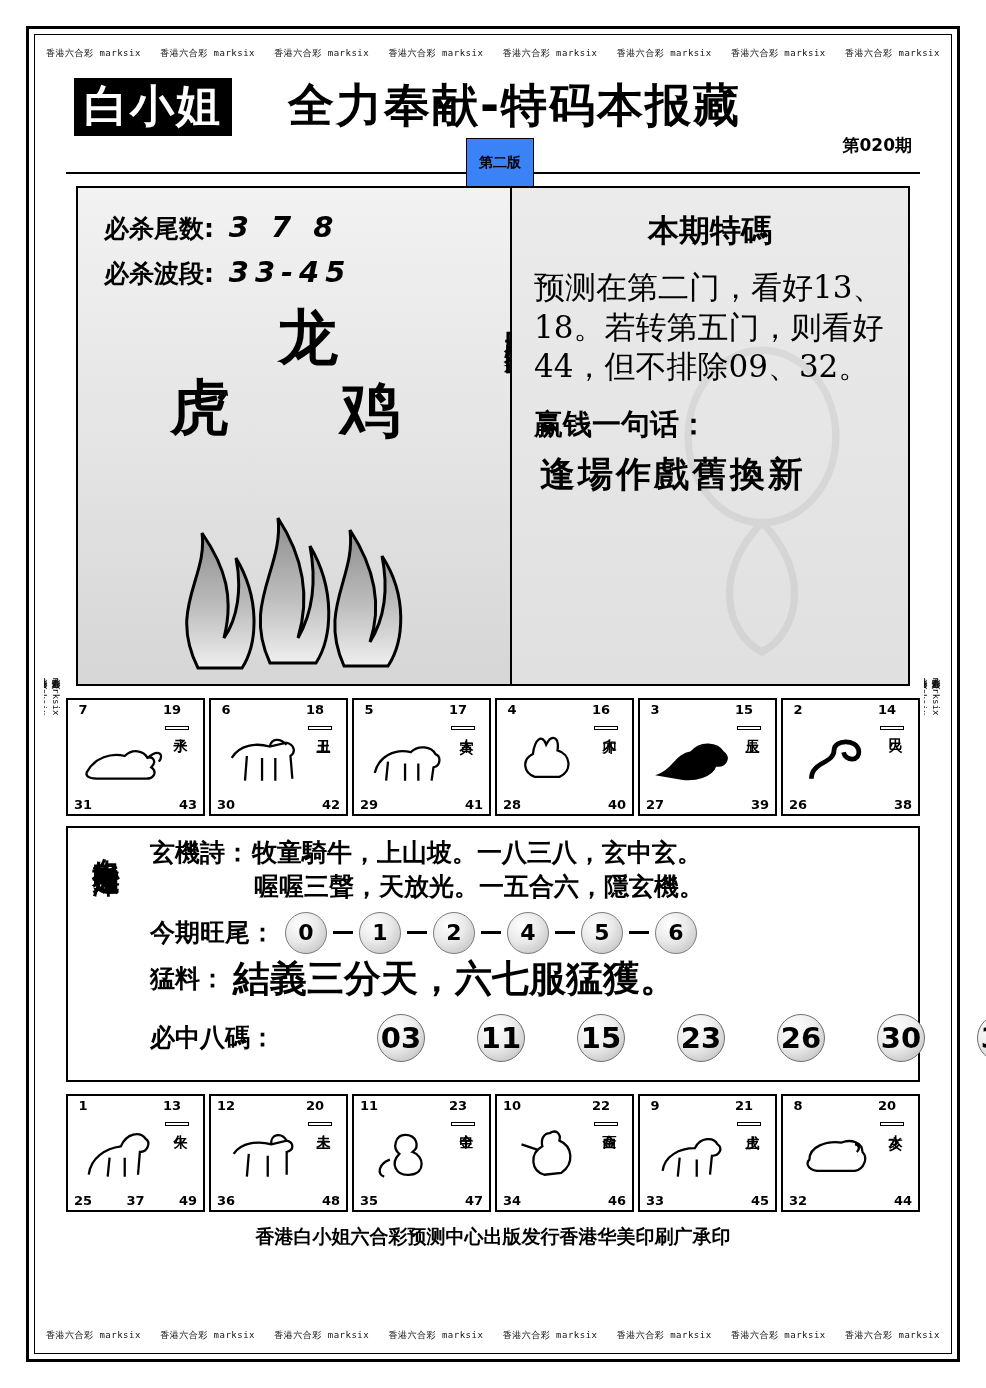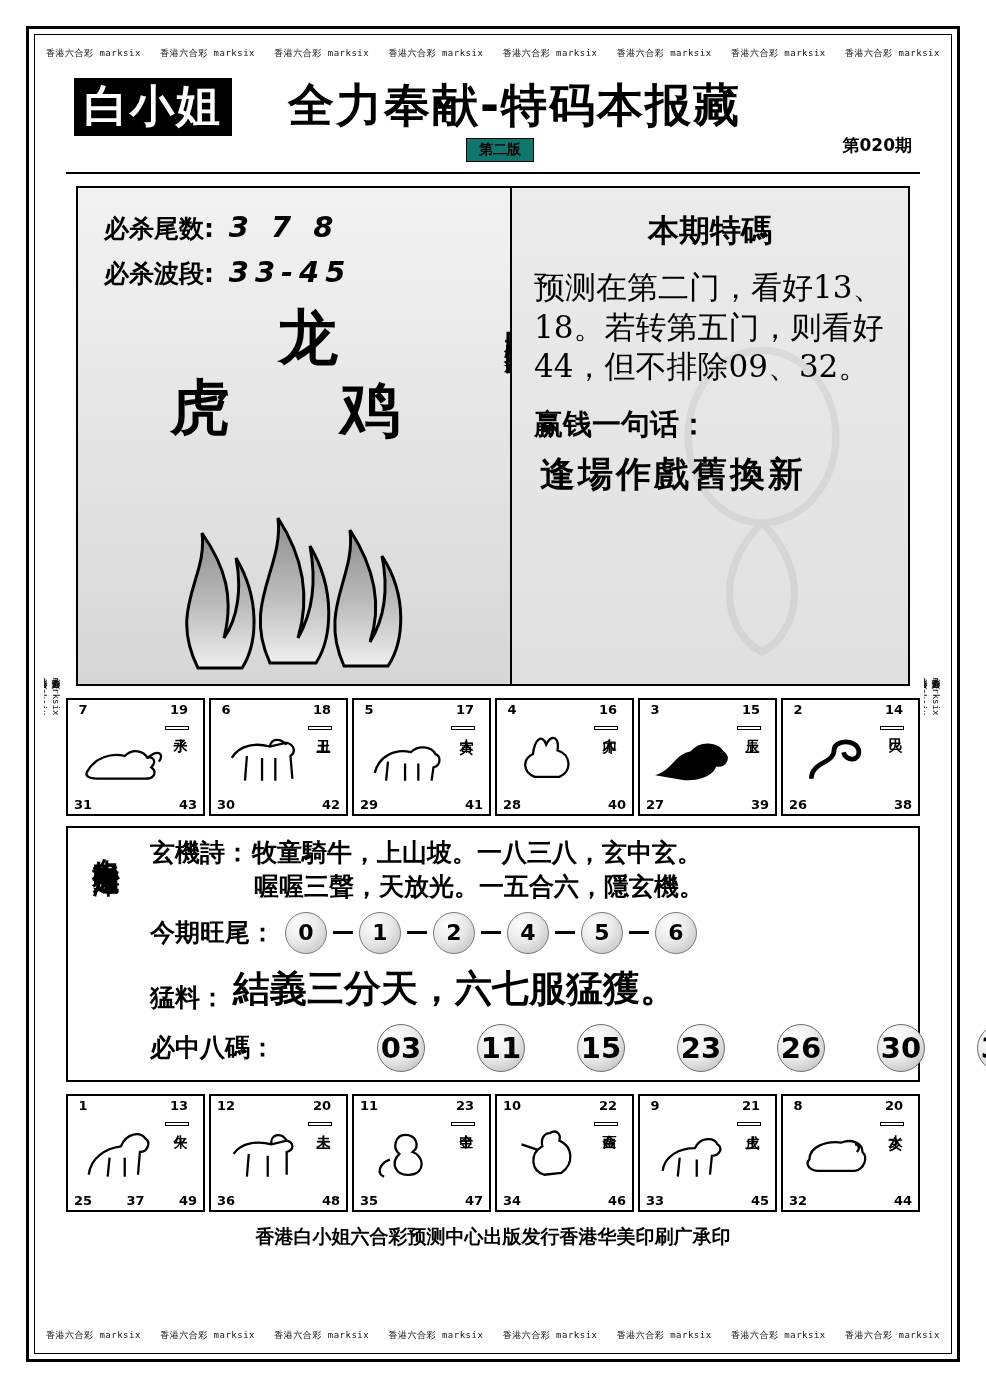--- a/index.html
+++ b/index.html
@@ -65,22 +65,22 @@
     font-size:46px;font-weight:bold;letter-spacing:2px;color:#000;
     line-height:1.1;
     text-align:right;
   }
   .issue{
     position:absolute;right:8px;top:62px;
     font-size:17px;font-weight:bold;color:#000;
   }
   .edition{
     position:absolute;left:400px;top:66px;
-    border:1px solid #000;padding:2px 12px;font-size:14px;font-weight:bold;
-    background:#0f766e;
+    border:1px solid #000;padding:15px 12px;font-size:14px;font-weight:bold;
+    background:#3b82f6;
   }
 
   
   .panels{position:relative;margin-top:12px;height:500px;}
   .panel-left{
     position:absolute;left:10px;top:0;width:482px;height:500px;
     border:2px solid #000;box-sizing:border-box;
     background:linear-gradient(180deg,#f2f2f2 0%,#e2e2e2 60%,#d6d6d6 100%);
     overflow:hidden;
   }
@@ -133,21 +133,21 @@
   }
   .zcell{
     flex:1;border:2px solid #000;box-sizing:border-box;position:relative;
     background:#fff;
   }
   .zcell .n{
     position:absolute;font-size:13px;font-weight:bold;color:#000;
     width:24px;text-align:center;
   }
   .zcell .tl{left:3px;top:2px;}
-  .zcell .tr{right:12px;top:2px;}
+  .zcell .tr{right:19px;top:2px;}
   .zcell .bl{left:3px;bottom:2px;}
   .zcell .br{right:3px;bottom:2px;}
   .zcell .elem{
     position:absolute;right:14px;top:26px;width:22px;font-size:14px;font-weight:bold;
     writing-mode:vertical-rl;text-orientation:upright;line-height:1.1;color:#000;
     border:1px solid #000;padding:1px 0;text-align:center;
   }
   .zcell .animal{
     position:absolute;left:8px;top:20px;width:88px;height:72px;
   }
@@ -177,21 +177,21 @@
     font-family:"DejaVu Serif","Liberation Serif",serif;}
   .tails{display:flex;align-items:center;margin-left:10px;}
   .tail-ball{
     width:40px;height:40px;border-radius:50%;
     background:radial-gradient(circle at 35% 30%,#ffffff 0%,#e9e9e9 45%,#b9b9b9 100%);
     border:1px solid #7c7c7c;
     display:flex;align-items:center;justify-content:center;
     font-size:22px;font-weight:bold;color:#000;
   }
   .dash{width:20px;height:3px;background:#000;margin:0 6px;}
-  .row-meng{display:flex;align-items:flex-end;margin-top:10px;}
+  .row-meng{display:flex;align-items:center;}
   .meng-text{font-size:37px;font-weight:bold;margin-left:8px;color:#000;
     font-family:"DejaVu Serif","Liberation Serif",serif;}
   .row-eight{display:flex;align-items:center;margin-top:10px;gap:46px;}
   .eight{display:flex;gap:8px;margin-left:12px;}
   .num-ball{
     width:46px;height:46px;border-radius:50%;
     background:radial-gradient(circle at 35% 28%,#ffffff 0%,#ededed 45%,#b5b5b5 100%);
     border:1px solid #6f6f6f;
     display:flex;align-items:center;justify-content:center;
     font-size:29px;font-weight:bold;color:#000;margin-left:44px;

